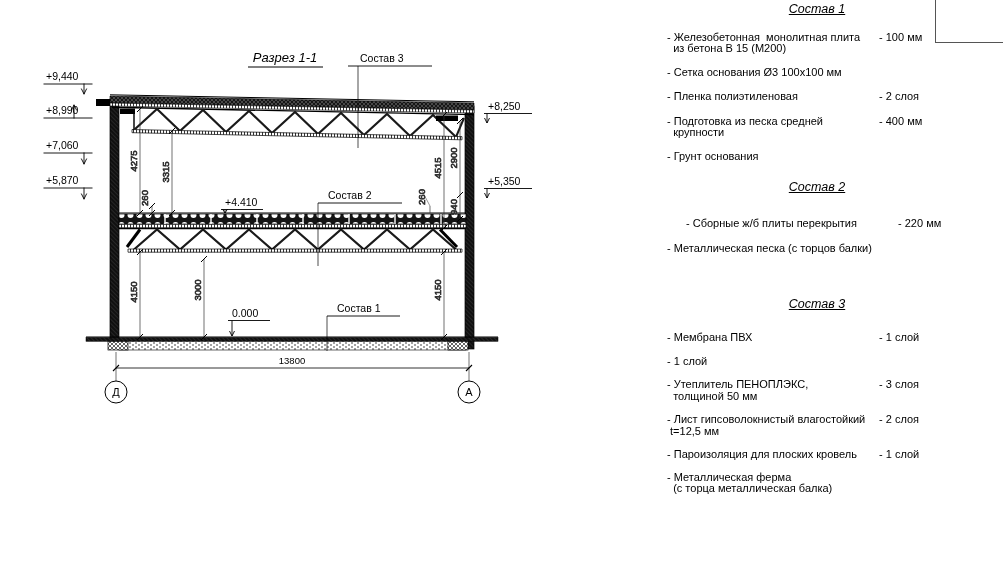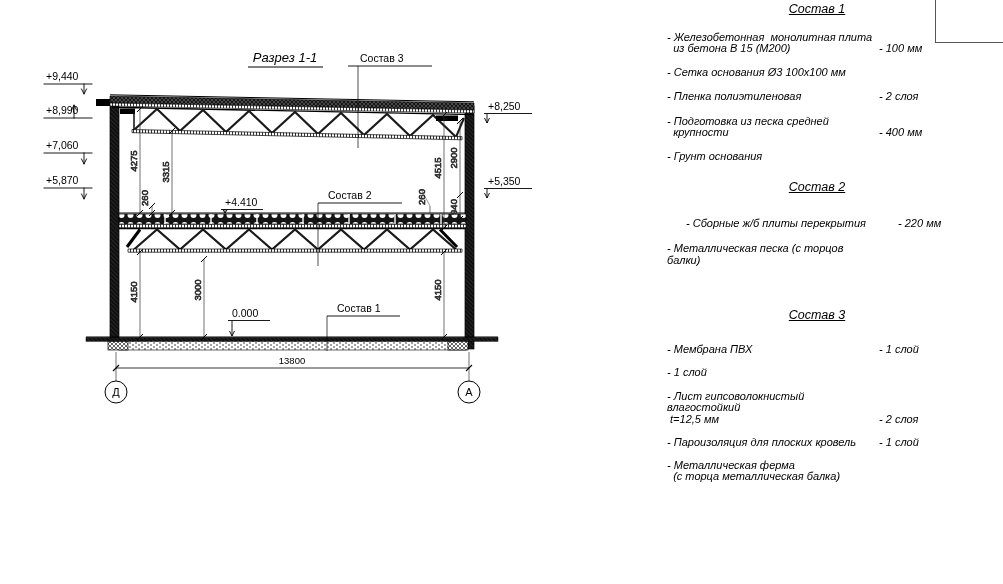--- a/index.html
+++ b/index.html
@@ -8,21 +8,21 @@
   svg text{font-family:"Liberation Sans",sans-serif;fill:#000;}
   .t-title{font-size:13px;font-style:italic;}
   .t-elev{font-size:10.5px;}
   .t-dim{font-size:9.5px;}
   .t-leader{font-size:10.5px;}
   .t-axis{font-size:11px;}
   
   .panel{position:absolute;left:667px;top:4px;width:300px;font-size:11px;line-height:11.5px;}
   .comp-header{width:300px;text-align:center;font-style:italic;font-size:12.5px;
                text-decoration:underline;margin-bottom:16px;}
-  .comp-item{display:flex;align-items:flex-end;margin-bottom:12px;font-style:italic;}
+  .comp-item{display:flex;align-items:flex-start;margin-bottom:12px;}
   .item-text{width:212px;flex:none;white-space:pre-wrap;}
   .item-value{white-space:nowrap;}
   .hdr2{margin-top:20px;margin-bottom:24px;}
   .hdr3{margin-top:44px;margin-bottom:22px;}
   .mb13{margin-bottom:13px;}
   .mb14{margin-bottom:14px;margin-left:19px;}
   .mb11{margin-bottom:11px;}
   
   .frame-corner{position:absolute;left:935px;top:0;width:68px;height:42px;
                 border-left:1.5px solid #555;border-bottom:1.5px solid #555;}
@@ -266,20 +266,25 @@
 
     <div class="comp-header hdr3">Состав 3</div>
     <div class="comp-item">
       <span class="item-text">- Мембрана ПВХ</span>
       <span class="item-value">- 1 слой</span>
     </div>
     <div class="comp-item">
       <span class="item-value">- 1 слой</span>
     </div>
     <div class="comp-item">
+      <span class="item-text">- Утеплитель ПЕНОПЛЭКС,
+  толщиной 50 мм</span>
+      <span class="item-value">- 3 слоя</span>
+    </div>
+    <div class="comp-item">
       <span class="item-text">- Лист гипсоволокнистый влагостойкий
  t=12,5 мм</span>
       <span class="item-value">- 2 слоя</span>
     </div>
     <div class="comp-item mb11">
       <span class="item-text">- Пароизоляция для плоских кровель</span>
       <span class="item-value">- 1 слой</span>
     </div>
     <div class="comp-item">
       <span class="item-text">- Металлическая ферма

